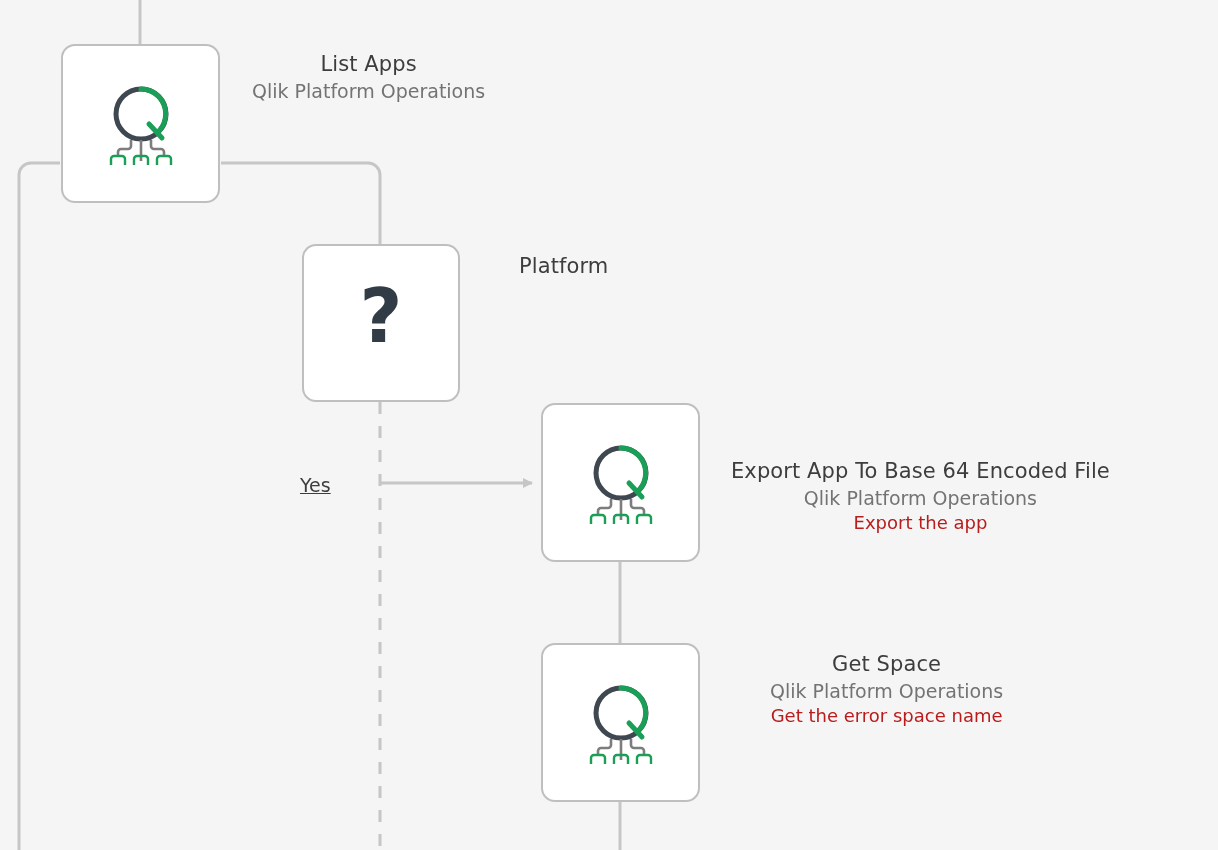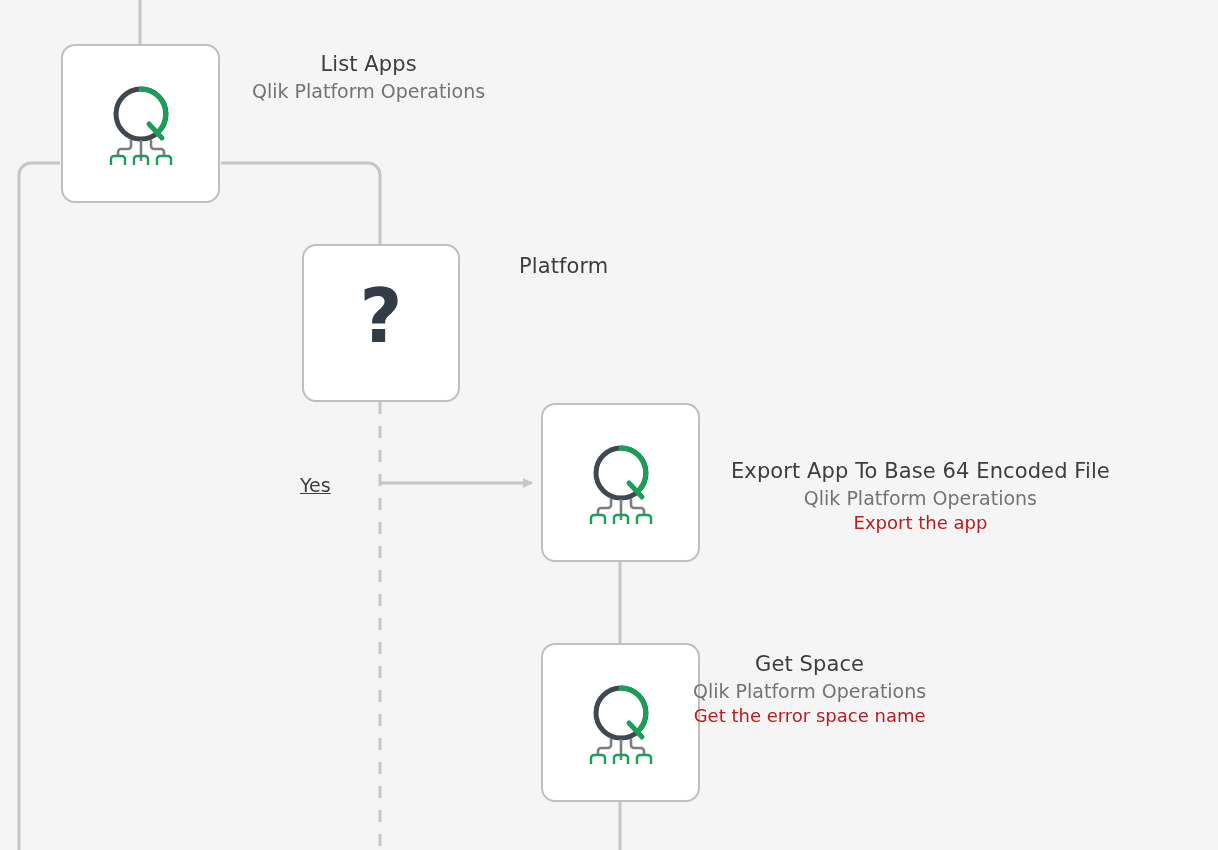--- a/index.html
+++ b/index.html
@@ -159,19 +159,19 @@
       <path d="M37,6 A25,25 0 0 1 54,49" fill="none" stroke="#1a9f57" stroke-width="5" stroke-linecap="round"></path>
       <path d="M45,41 L58,55" fill="none" stroke="#1a9f57" stroke-width="5" stroke-linecap="round"></path>
       <path d="M37,57 L37,78" fill="none" stroke="#7d7d7d" stroke-width="2.6"></path>
       <path d="M27,57 L27,63 A3,3 0 0 1 24,66 L17,66 A3,3 0 0 0 14,69 L14,74" fill="none" stroke="#7d7d7d" stroke-width="2.6"></path>
       <path d="M47,57 L47,63 A3,3 0 0 0 50,66 L57,66 A3,3 0 0 1 60,69 L60,74" fill="none" stroke="#7d7d7d" stroke-width="2.6"></path>
       <rect x="7" y="73" width="14" height="13" rx="3" ry="3" fill="none" stroke="#1a9f57" stroke-width="2.4"></rect>
       <rect x="30" y="73" width="14" height="13" rx="3" ry="3" fill="none" stroke="#1a9f57" stroke-width="2.4"></rect>
       <rect x="53" y="73" width="14" height="13" rx="3" ry="3" fill="none" stroke="#1a9f57" stroke-width="2.4"></rect>
     </svg>
   </div>
-  <div class="labels" style="left:693px; top:651px;">
+  <div class="labels" style="left:770px; top:651px;">
     <div class="lbl-title">Get Space</div>
     <div class="lbl-sub">Qlik Platform Operations</div>
     <div class="lbl-desc">Get the error space name</div>
   </div>
 
 </div>
 
 </body></html>

